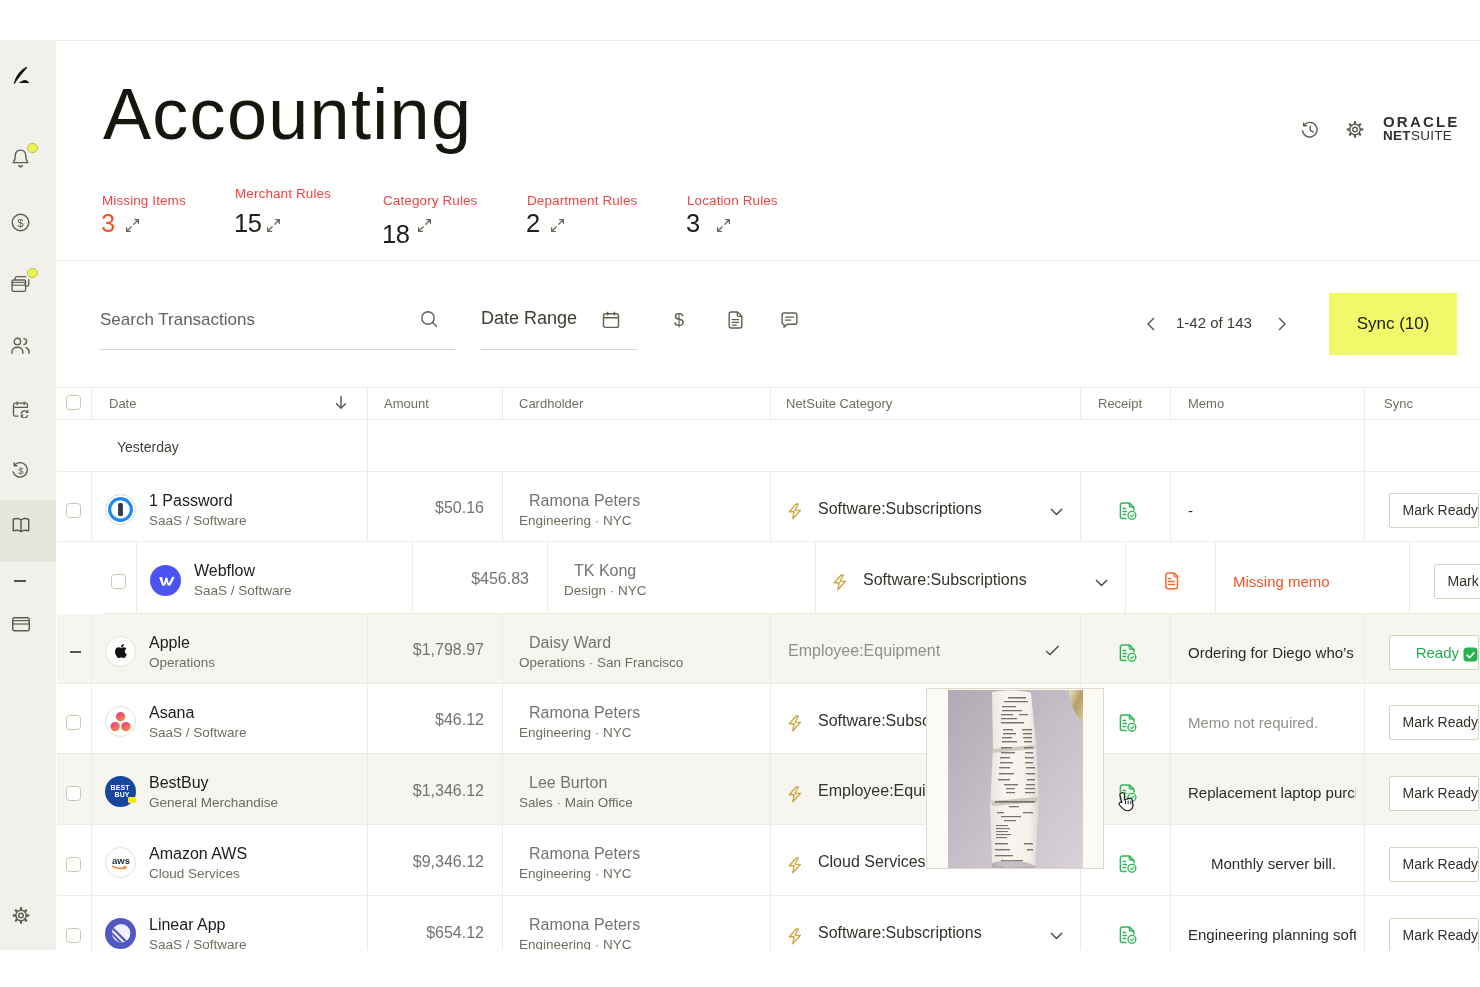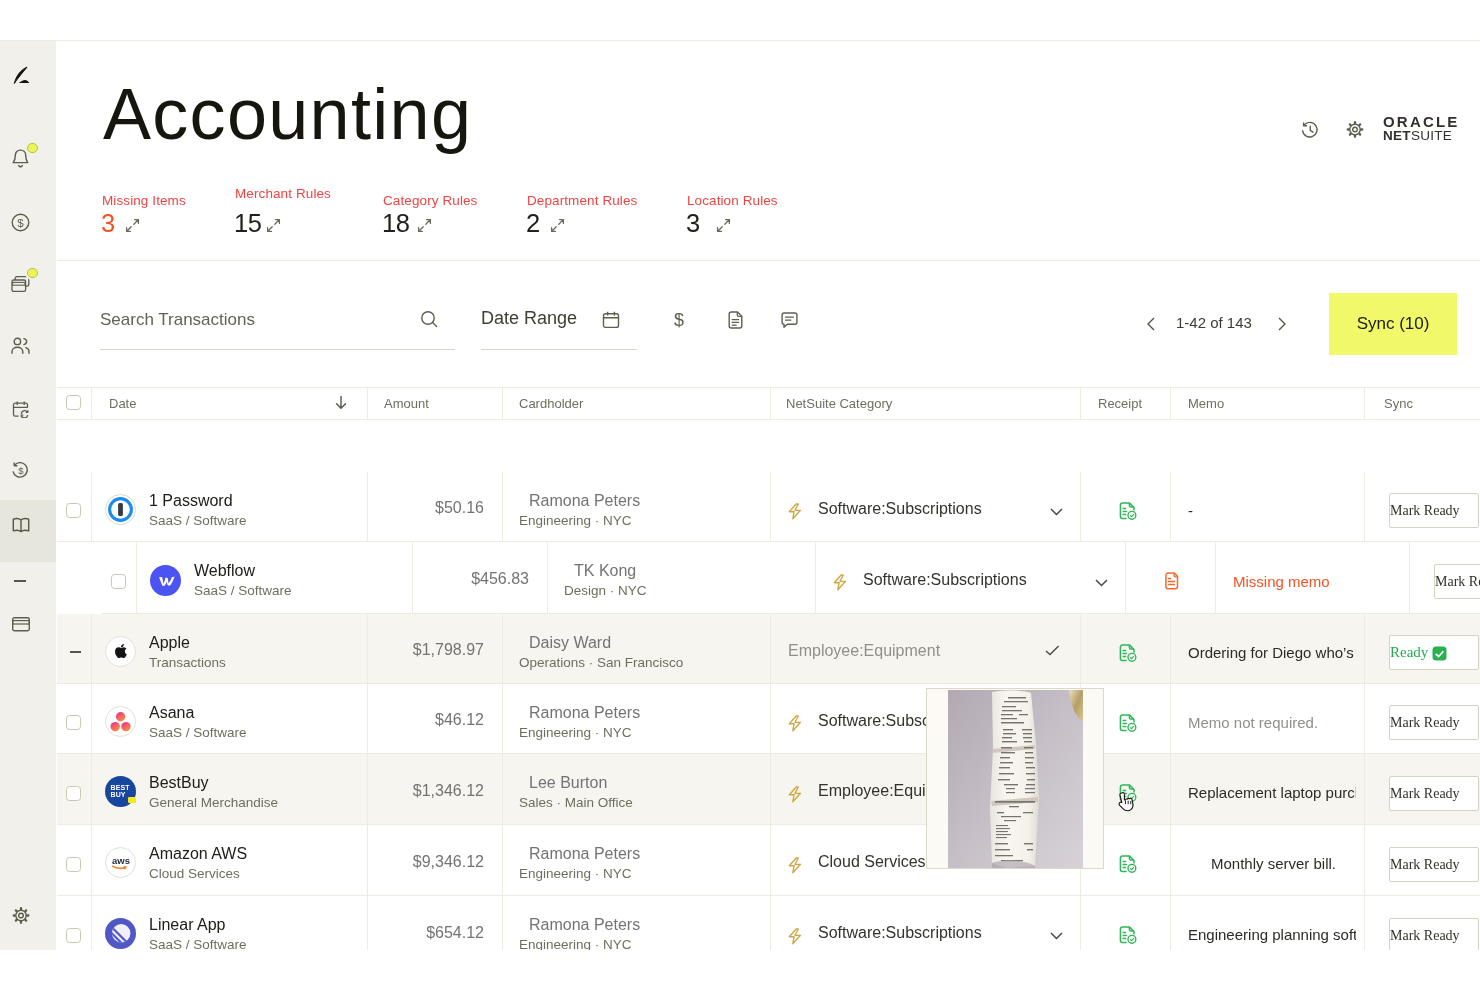--- a/index.html
+++ b/index.html
@@ -30,54 +30,54 @@
   #oracle .l1 { font-size:15px; font-weight:bold; letter-spacing:2.2px; line-height:13px;}
   #oracle .l2 { font-size:13.5px; letter-spacing:0.3px; line-height:16px; }
 
   
   #table { left:57px; top:387px; width:1423px; height:563px; overflow:hidden; }
   .row { position:absolute; left:0; width:1423px; }
   .vl { position:absolute; top:0; width:1px; height:100%; background:#edebe2; }
   .hl { position:absolute; left:0; width:1423px; height:1px; background:#edebe2; }
   .hdr { font-size:13px; color:#6f6f5f; position:absolute; top:9px; }
   .cbx { position:absolute; left:9px; width:15px; height:15px; border:1.5px solid #c9c7b0; border-radius:3.5px; background:#fff; }
-  .logo { position:absolute; left:48px; width:31px; height:31px; border-radius:50%; }
+  .logo { position:absolute; left:48px; width:31px; height:31px; border-radius:50%;text-align:right; }
   .mname { position:absolute; left:92px; top:19.5px; font-size:16px; color:#20201b; white-space:nowrap; }
   .msub  { position:absolute; left:92px; top:40.5px; font-size:13.5px; color:#6e6e5e; white-space:nowrap; }
   .amt { position:absolute; left:310px; width:117px; text-align:right; font-size:16px; color:#737373; }
   .cname { position:absolute; left:472px; top:19.5px; font-size:16px; color:#737373; white-space:nowrap; }
   .csub  { position:absolute; left:462px; top:40.5px; font-size:13.5px; color:#6e6e5e; white-space:nowrap; }
   .cat { position:absolute; left:761px; font-size:16px; color:#33332c; white-space:nowrap; }
   .catg { position:absolute; left:731px; font-size:16px; color:#90908a; white-space:nowrap; }
   .bolt { position:absolute; left:731px; }
   .chev { position:absolute; left:993px; }
   .rcpt { position:absolute; left:1062px; }
   .memo { position:absolute; left:1131px; width:168px; font-size:15px; color:#2c2c26; white-space:nowrap; overflow:hidden; }
   .memo.grey { color:#90908a; }
   .memo.orange { color:#f25326; }
-  .btn { position:absolute; left:1332px; width:90px; height:35px; border:1px solid #d6d3c0; background:#fff; font-size:14px; color:#32322a; text-align:left; line-height:33px; border-radius:2px;font-family:Liberation Serif, serif; }
+  .btn { position:absolute; left:1332px; width:90px; height:35px; border:1px solid #d6d3c0; background:#fff; font-size:14px; color:#32322a; text-align:right; line-height:33px; border-radius:2px; }
   .rowbg { background:#f6f5f0; }
 
   
   #popup { left:926px; top:688px; width:178px; height:181px; background:#fbfaf5; border:1px solid #ddd9c9; z-index:40; }
 </style>
 </head>
 <body>
 <div class="abs" id="topline"></div>
 <div class="abs" id="sidebar"></div>
 <div class="abs" id="sidesel"></div>
 
 <div class="abs" id="title">Accounting</div>
 
 <div class="abs statlbl" style="left:102px;top:193px;">Missing Items</div>
 <div class="abs statnum orange" style="left:101px;top:209px;">3</div>
 <div class="abs statlbl" style="left:235px;top:186px;">Merchant Rules</div>
 <div class="abs statnum" style="left:234px;top:209px;">15</div>
 <div class="abs statlbl" style="left:383px;top:193px;">Category Rules</div>
-<div class="abs statnum" style="left:382px;top:209px;">18</div>
+<div class="abs statnum" style="left:382px;top:220px;">18</div>
 <div class="abs statlbl" style="left:527px;top:193px;">Department Rules</div>
 <div class="abs statnum" style="left:526px;top:209px;">2</div>
 <div class="abs statlbl" style="left:687px;top:193px;">Location Rules</div>
 <div class="abs statnum" style="left:686px;top:209px;">3</div>
 
 <div class="abs" id="divider1"></div>
 
 <div class="abs" id="searchtxt">Search Transactions</div>
 <div class="abs" id="searchline"></div>
 <div class="abs" id="datetxt">Date Range</div>
@@ -105,20 +105,26 @@
     <div class="cbx" style="top:8px;"></div>
     <div class="hdr" style="left:52px;">Date</div>
     <div class="hdr" style="left:327px;">Amount</div>
     <div class="hdr" style="left:462px;">Cardholder</div>
     <div class="hdr" style="left:729px;">NetSuite Category</div>
     <div class="hdr" style="left:1041px;">Receipt</div>
     <div class="hdr" style="left:1131px;">Memo</div>
     <div class="hdr" style="left:1327px;">Sync</div>
   </div>
 
+  <div class="row" style="top:33px;height:52px;">
+    <div class="hl" style="top:51px;"></div>
+    <div class="vl" style="left:310px;"></div>
+      <div class="vl" style="left:1307px;"></div>
+    <div style="position:absolute;left:60px;top:19px;font-size:14px;color:#3f3f35;">Yesterday</div>
+  </div>
 <div class="row" style="top:85px;height:70px;">
 <div class="hl" style="top:69px;"></div>
 <div class="vl" style="left:34px;"></div>
       <div class="vl" style="left:310px;"></div>
       <div class="vl" style="left:445px;"></div>
       <div class="vl" style="left:713px;"></div>
       <div class="vl" style="left:1023px;"></div>
       <div class="vl" style="left:1113px;"></div>
       <div class="vl" style="left:1307px;"></div>
 <div class="cbx" style="top:31px;"></div>
@@ -190,21 +196,21 @@
       <div class="vl" style="left:1023px;"></div>
       <div class="vl" style="left:1113px;"></div>
       <div class="vl" style="left:1307px;"></div>
 <div style="position:absolute;left:13px;top:37px;width:11px;height:2px;background:#55554a;"></div>
 <div class="logo" style="top:22px;background:#fff;border:1px solid #e3e1d6;"><svg width="29" height="29" viewBox="0 0 29 29">
           <g fill="#151515" transform="translate(5.6,4.6) scale(0.78)">
             <path d="M17.05 20.28c-.98.95-2.05.8-3.08.35-1.09-.46-2.09-.48-3.24 0-1.44.62-2.2.44-3.06-.35C2.79 15.25 3.51 7.59 9.05 7.31c1.35.07 2.29.74 3.08.8 1.18-.24 2.31-.93 3.57-.84 1.51.12 2.65.72 3.4 1.8-3.12 1.87-2.38 5.98.48 7.13-.57 1.5-1.31 2.99-2.54 4.09zM12.03 7.25c-.15-2.23 1.66-4.07 3.74-4.25.29 2.58-2.34 4.5-3.74 4.25"></path>
           </g>
         </svg></div>
 <div class="mname">Apple</div>
-      <div class="msub">Transactions</div>
+      <div class="msub">Operations</div>
 <div class="amt" style="top:27px;">$1,798.97</div>
 <div class="cname">Daisy Ward</div>
       <div class="csub">Operations · San Francisco</div>
 <div class="catg" style="top:28px;">Employee:Equipment</div>
 <svg class="chev" style="left:988px;top:31px;" width="15" height="11" viewBox="0 0 15 11">
         <polyline points="1,6 5,9.6 13.6,1" fill="none" stroke="#4d4d42" stroke-width="1.4"></polyline>
       </svg>
 <svg class="rcpt" style="top:30px;" width="19" height="19" viewBox="0 0 19 19">
         <path d="M10.6 1.1 H3.4 C2.2 1.1 1.4 1.9 1.4 3.1 V14.5 C1.4 15.7 2.2 16.5 3.4 16.5 H7.0 M10.6 1.1 L15.0 5.5 V8.0" fill="none" stroke="#2eb757" stroke-width="1.5" stroke-linecap="round"></path>
         <path d="M10.4 1.3 V3.7 C10.4 4.5 11.0 5.1 11.8 5.1 H14.8" fill="none" stroke="#2eb757" stroke-width="1.5"></path>

